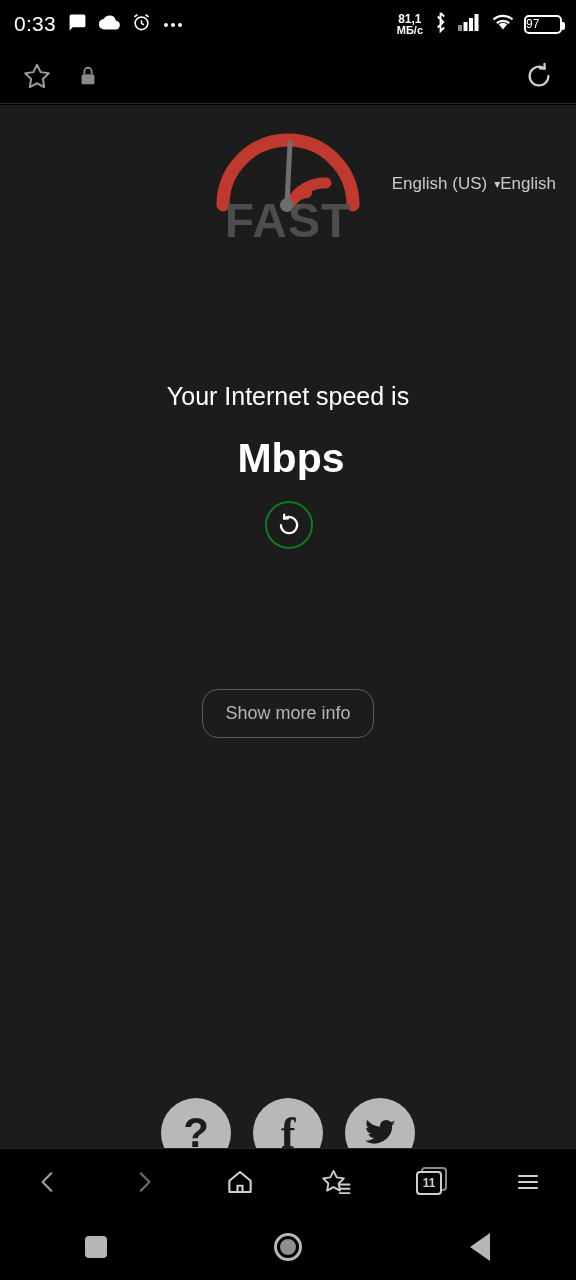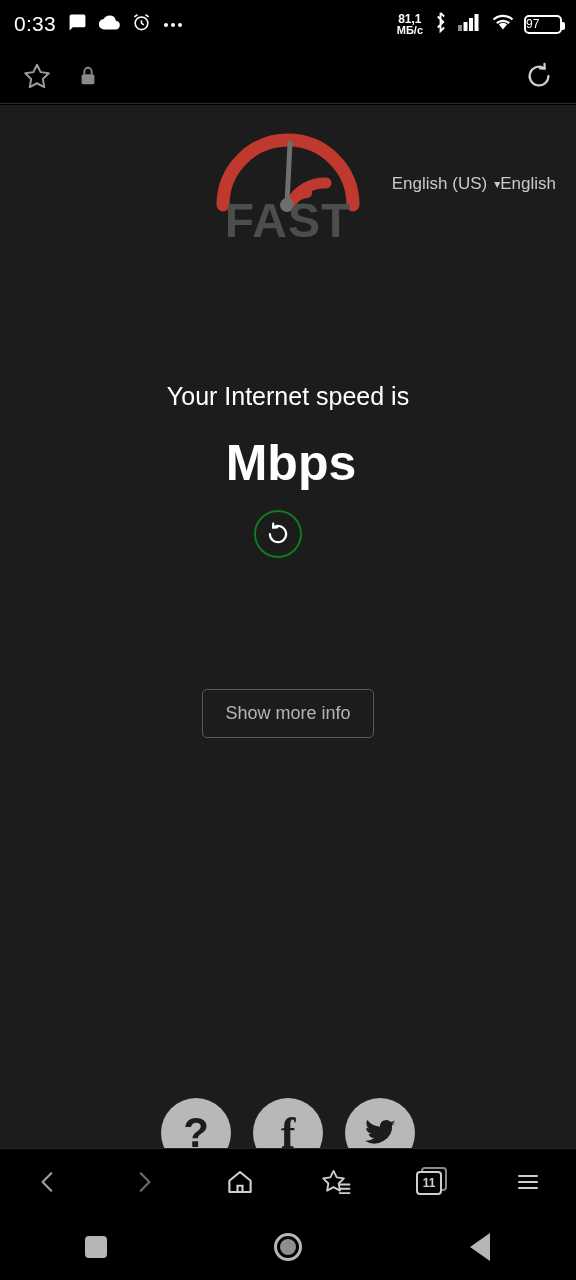--- a/index.html
+++ b/index.html
@@ -79,34 +79,34 @@
 
   .speedrow{
     position:absolute; top:305px; left:0; width:576px;
     display:flex; justify-content:center; align-items:flex-start;
   }
   .bignum{
     font-size:205px; line-height:0.95; color:#eaeaea;
     font-weight:300; letter-spacing:-4px;
   }
   .unitcol{ padding-top:28px; padding-left:6px; }
-  .unit{ font-size:50px; color:#ffffff; font-weight:bold; line-height:1; }
+  .unit{ font-size:41px; color:#ffffff; font-weight:bold; line-height:1; }
   .retry{
     margin-top:22px; margin-left:28px;
     width:48px; height:48px; border-radius:50%;
     border:2px solid #0f7a1e; display:flex; align-items:center;
     justify-content:center;
   }
 
   .moreinfo{
     position:absolute; top:584px; left:0; width:576px;
     display:flex; justify-content:center;
   }
   .moreinfo button{
-    background:transparent; border:1px solid #5a5a5a; border-radius:5px;
+    background:transparent; border:1px solid #5a5a5a; border-radius:16px;
     color:#b5b5b5; font-size:18px; padding:13px 22px;
     font-family:"Liberation Sans", sans-serif; cursor:pointer;
   }
 
   .socials{
     position:absolute; top:993px; left:0; width:576px;
     display:flex; justify-content:center; gap:22px;
   }
   .scircle{
     width:70px; height:70px; border-radius:50%; background:#b8b8b8;

